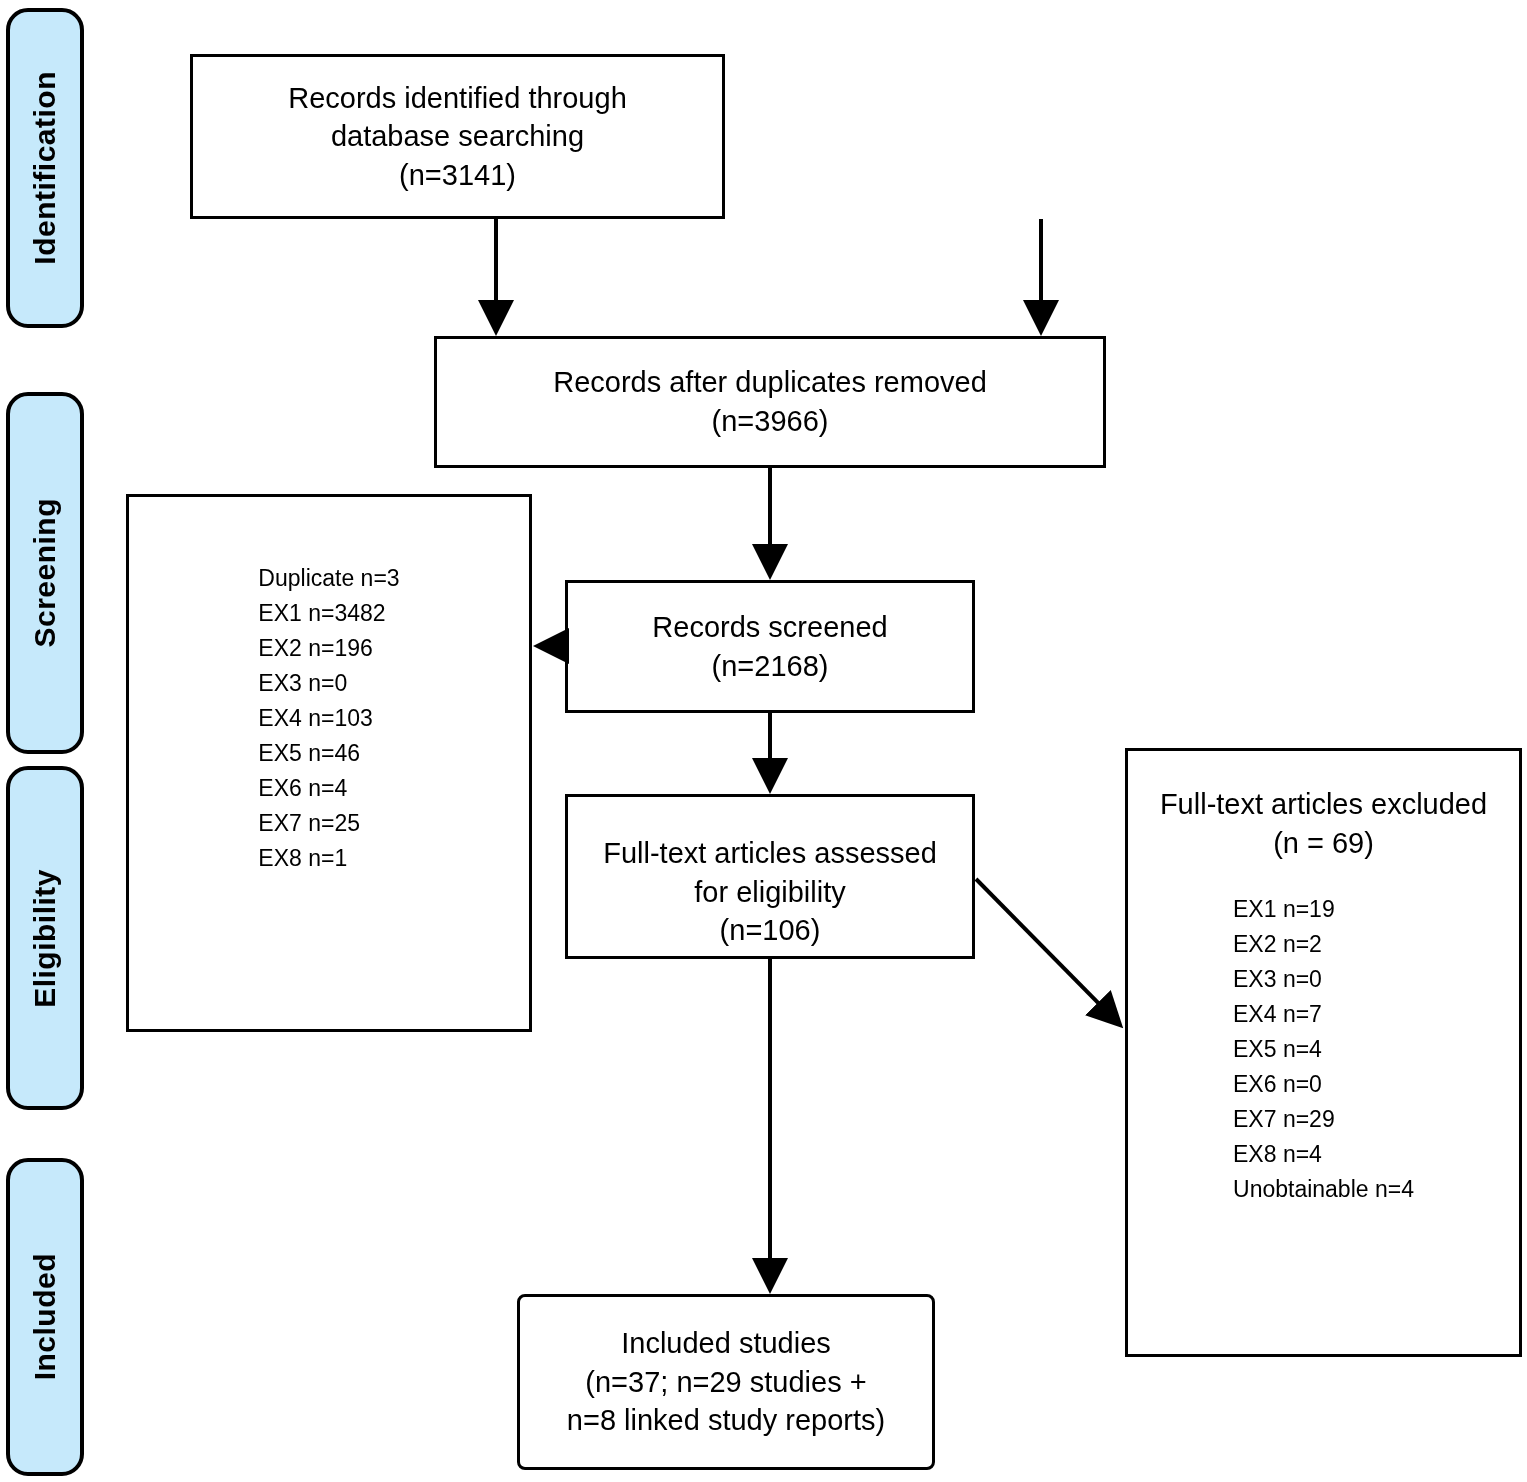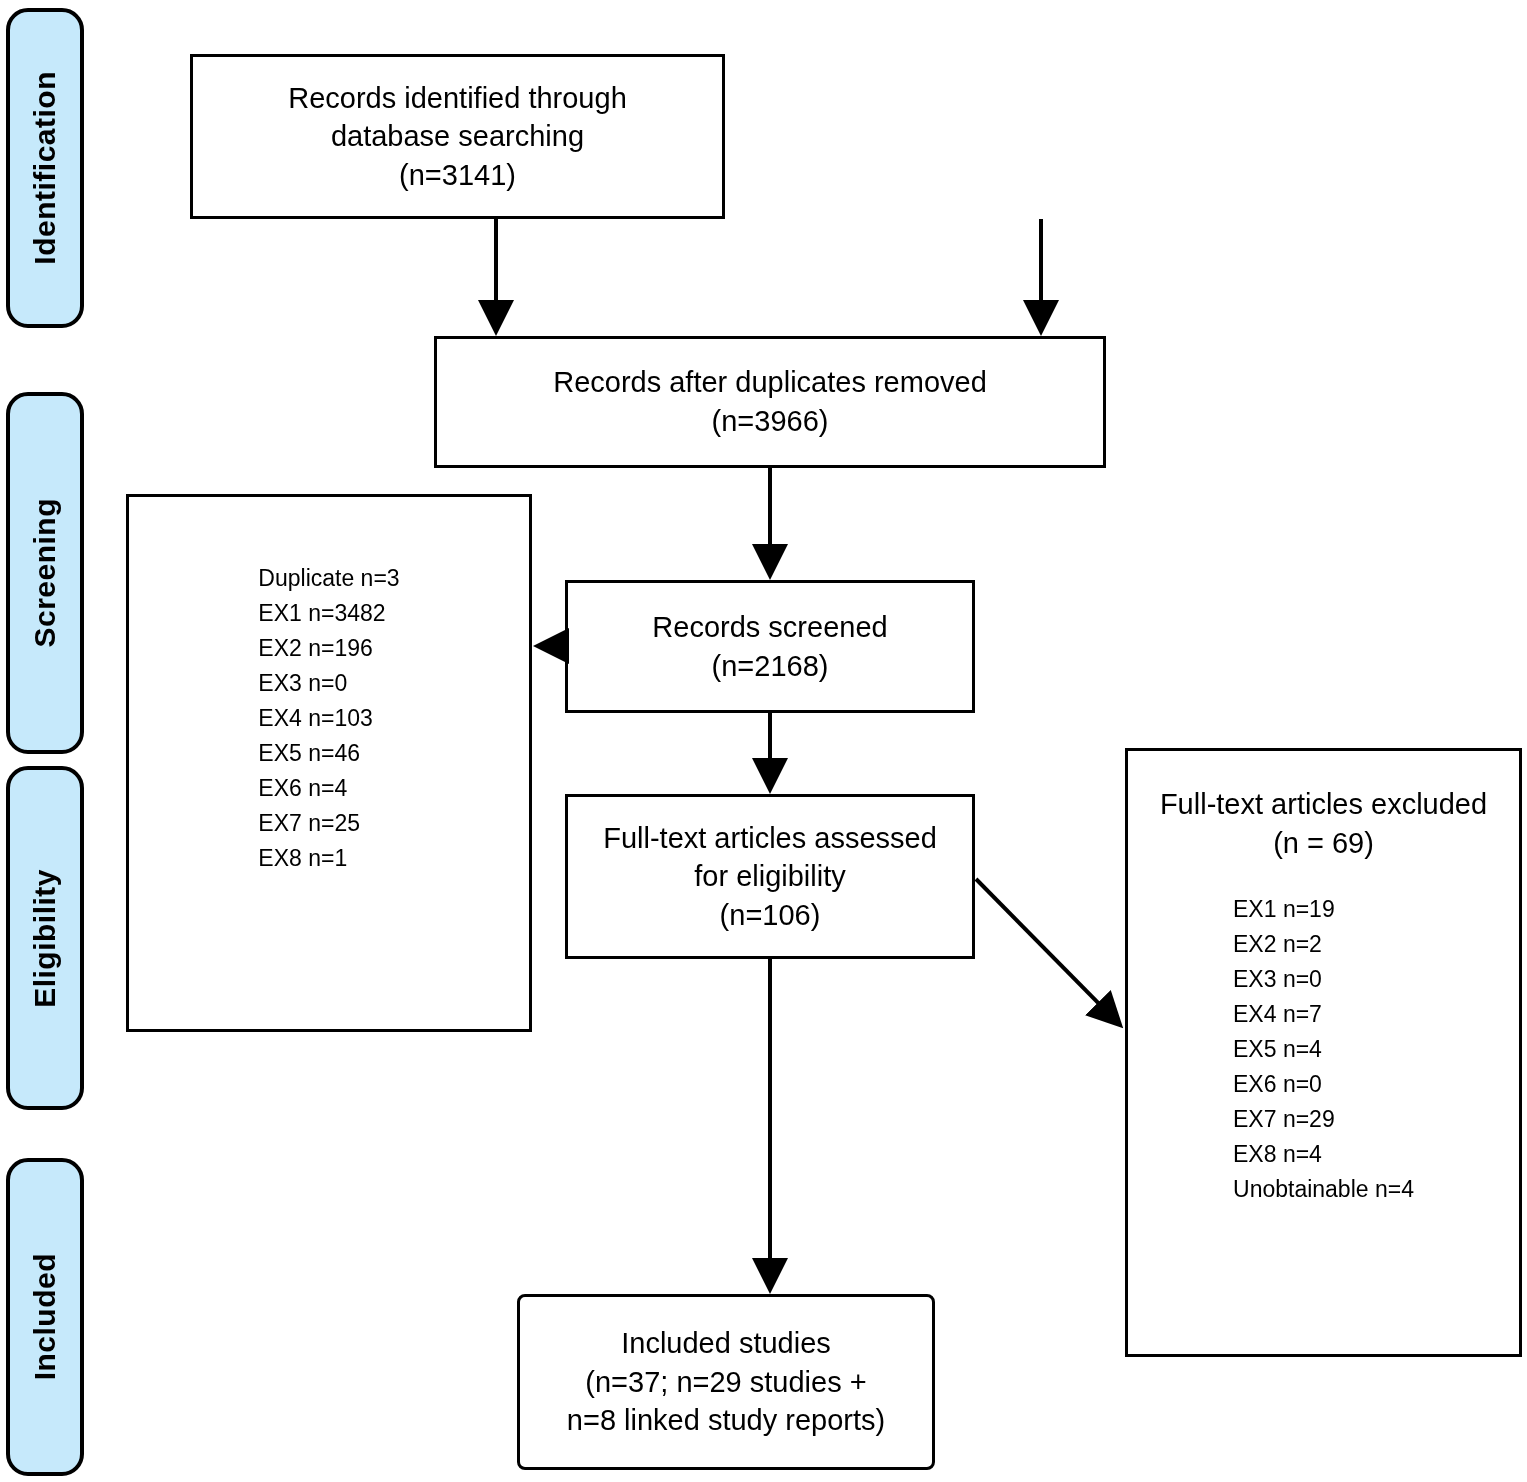--- a/index.html
+++ b/index.html
@@ -126,21 +126,21 @@
 EX6 n=4
 EX7 n=25
 EX8 n=1</div>
   </div>
 
   <div class="box" style="left:565px; top:580px; width:410px; height:133px;">
     <div class="box-title">Records screened
 (n=2168)</div>
   </div>
 
-  <div class="box" style="left:565px; top:794px; width:410px; height:165px;">
+  <div class="box" style="left:565px; top:794px; width:410px; height:165px;justify-content:flex-end;">
     <div class="box-title">Full-text articles assessed
 for eligibility
 (n=106)</div>
   </div>
 
   <div class="box has-list" style="left:1125px; top:716px; width:397px; height:609px;margin-top:32px;">
     <div class="box-title">Full-text articles excluded
 (n = 69)</div>
     <div class="box-list">EX1 n=19
 EX2 n=2

